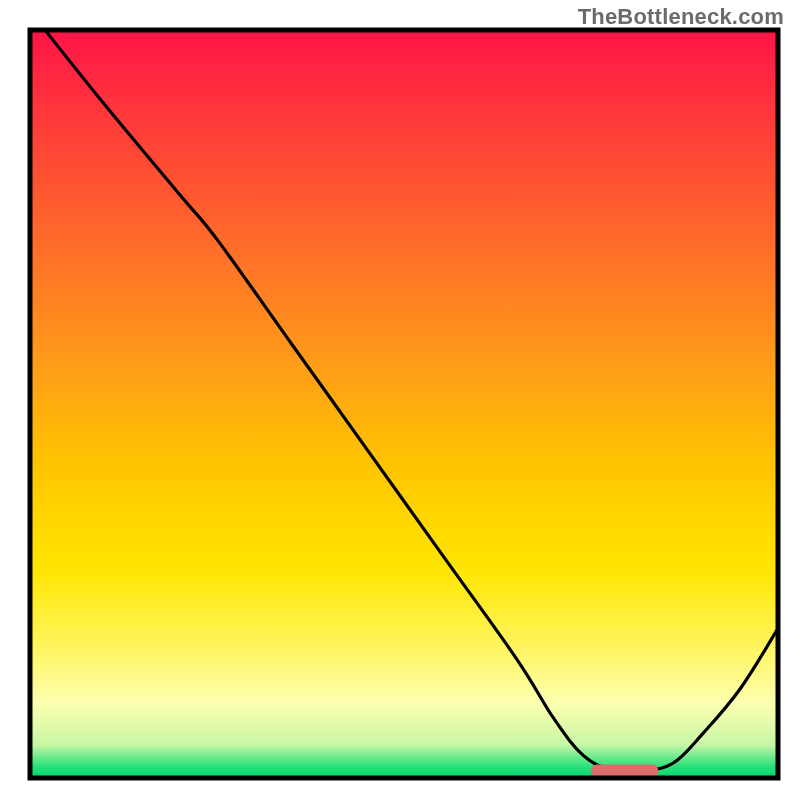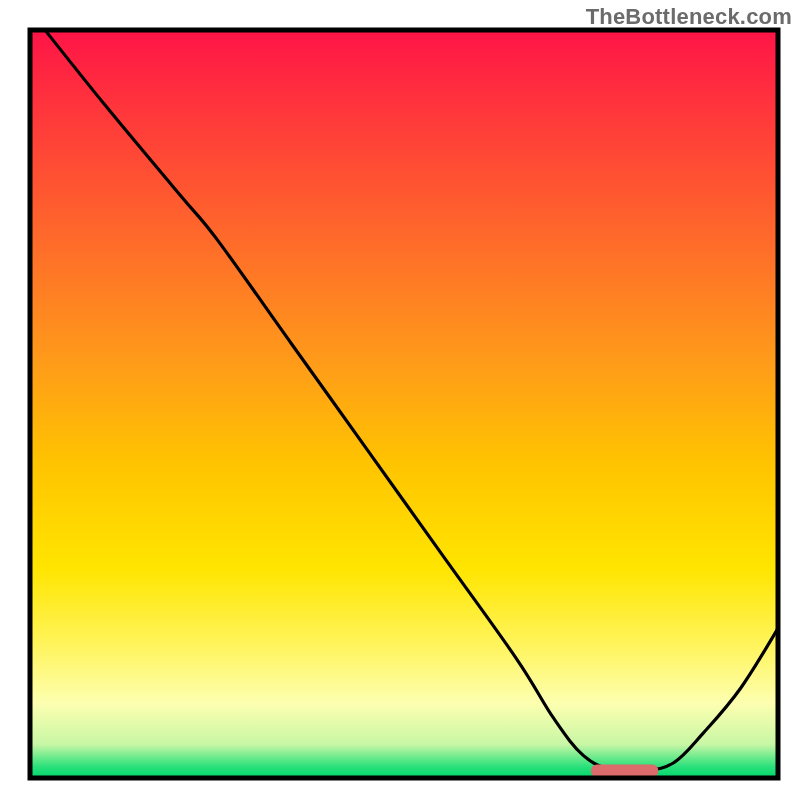--- a/index.html
+++ b/index.html
@@ -12,21 +12,21 @@
     font-family: Arial, Helvetica, sans-serif;
   }
   .chart-wrap {
     position: relative;
     width: 800px;
     height: 800px;
   }
   .watermark {
     position: absolute;
     top: 4px;
-    right: 8px;
+    right: 16px;
     font-size: 22px;
     font-weight: 600;
     color: #6b6b6b;
     letter-spacing: 0.2px;
     user-select: none;
   }
   svg {
     display: block;
   }
 </style>

